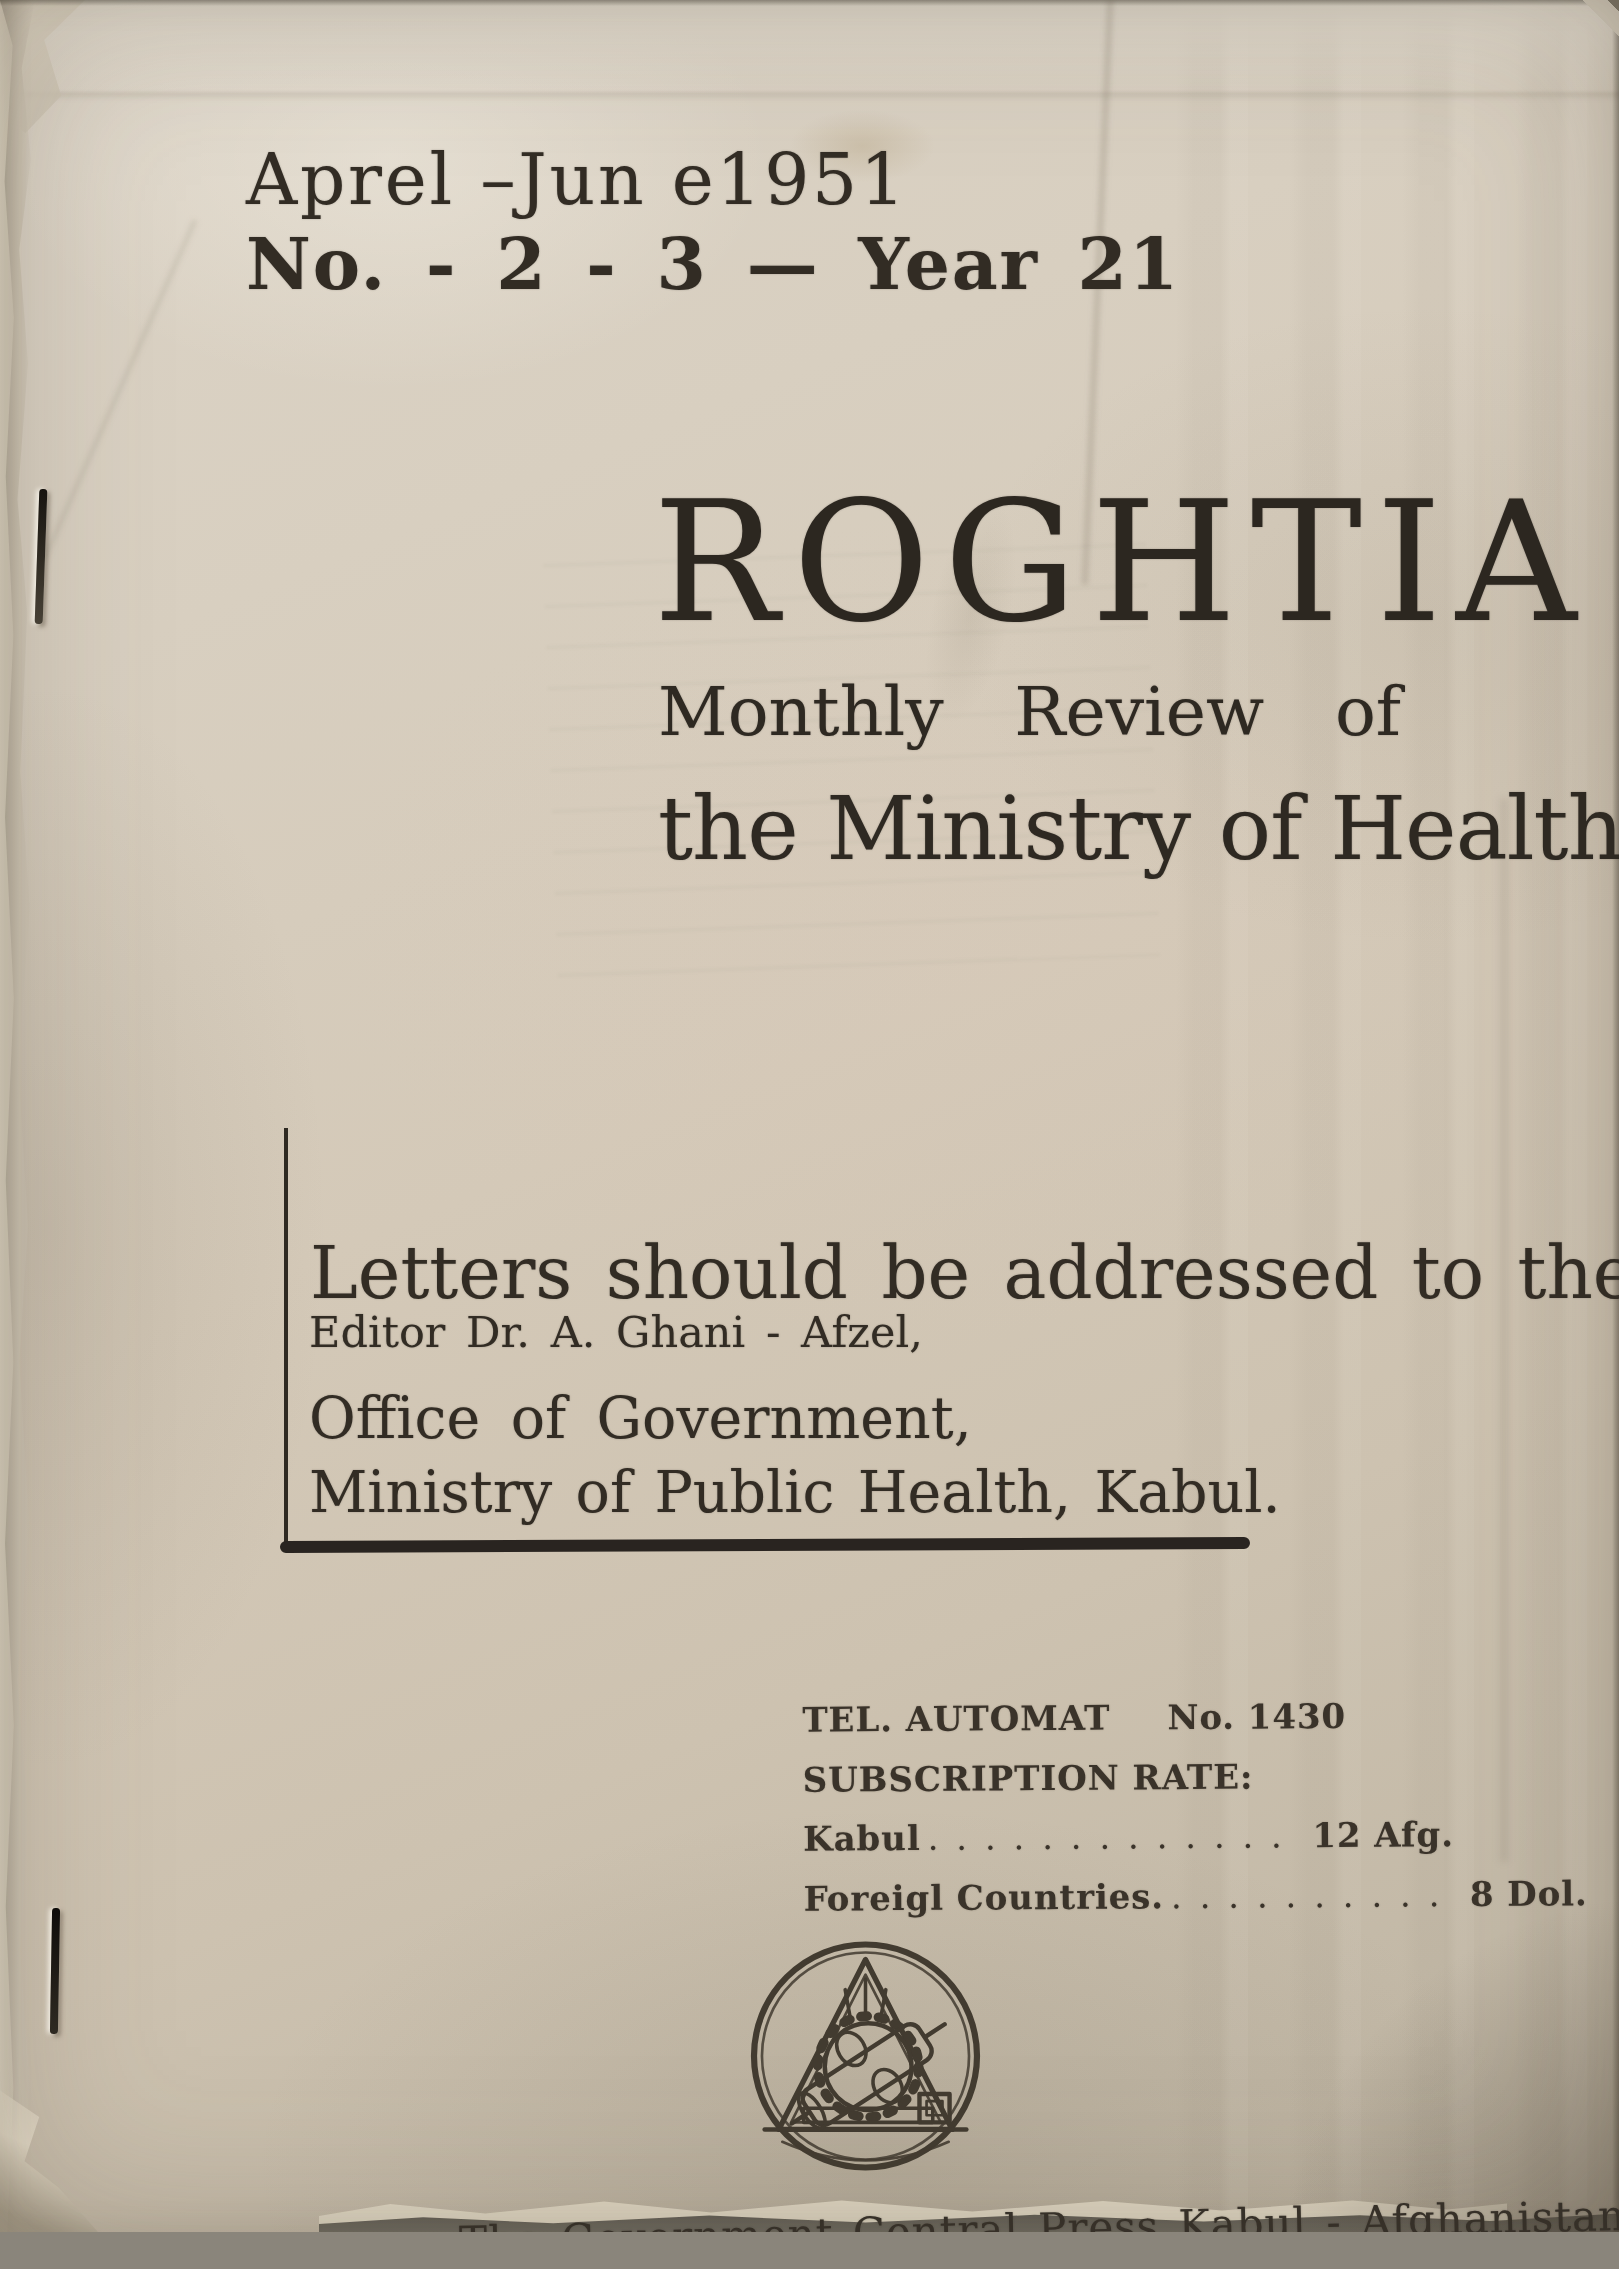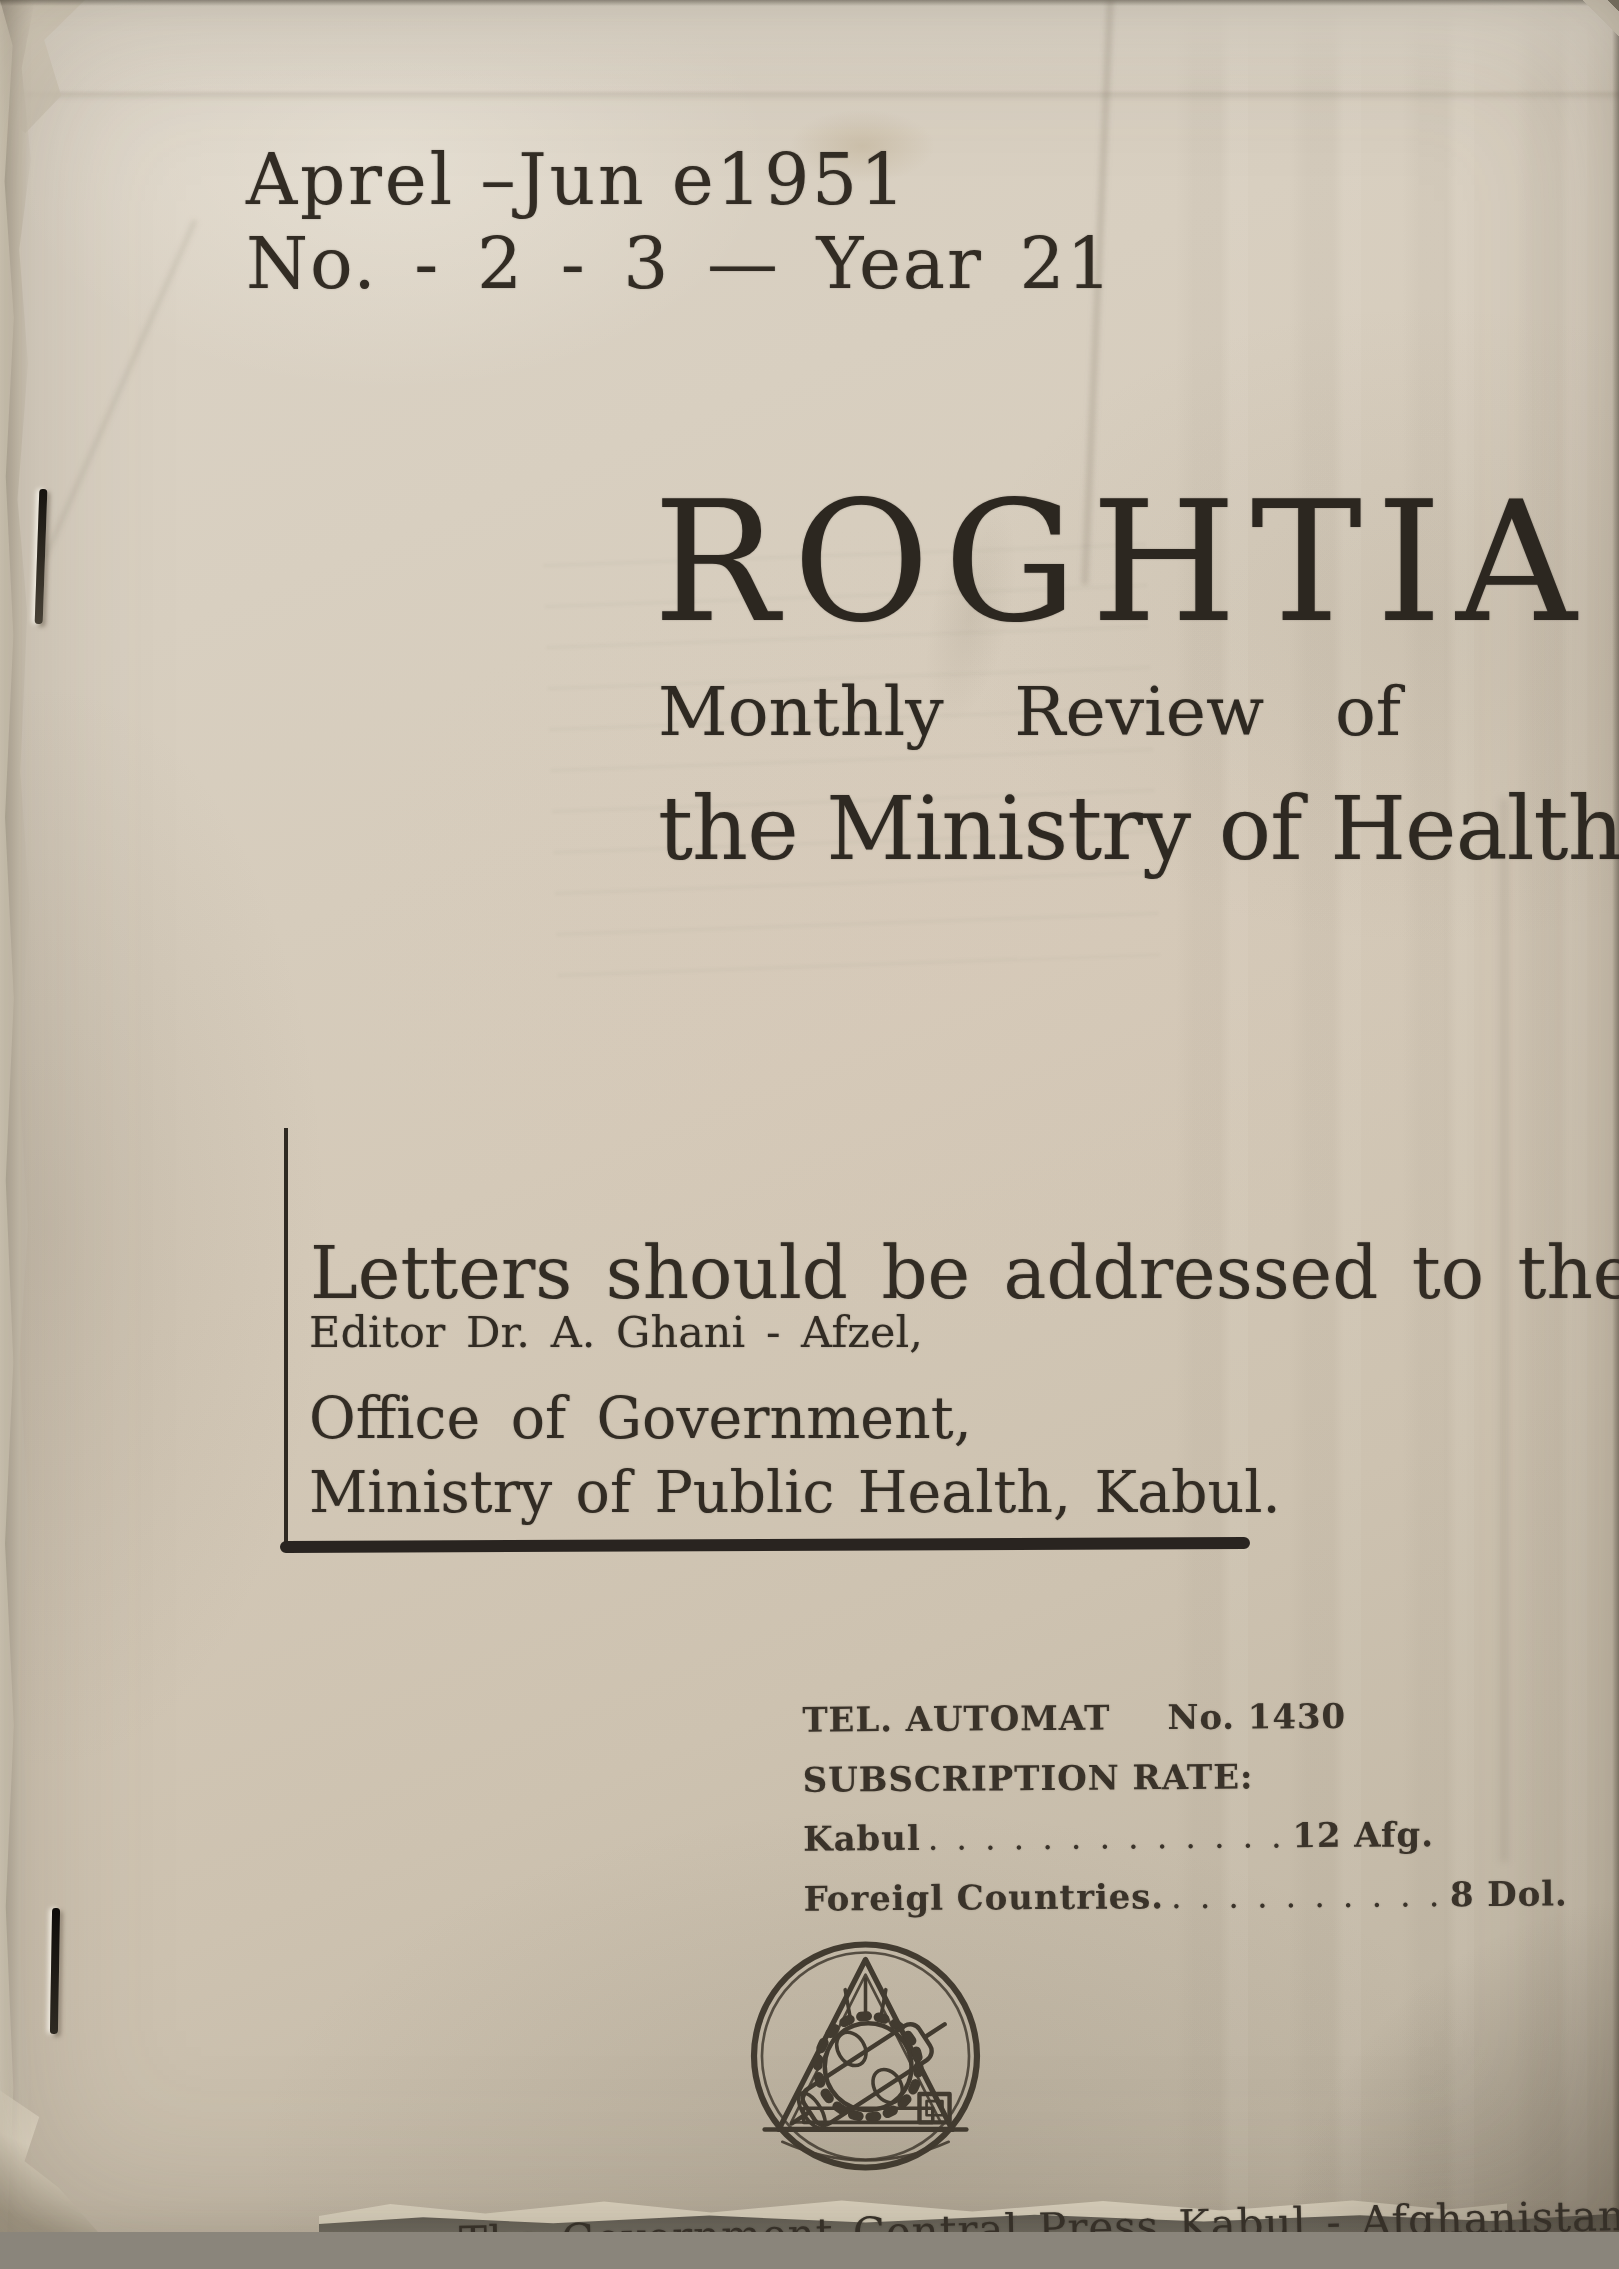--- a/index.html
+++ b/index.html
@@ -59,37 +59,37 @@
   .bottom-dark{left:319px;top:auto;bottom:0;width:1301px;height:21px;background:linear-gradient(#5f5b52,#6f6b61);
     clip-path:polygon(0 62%,8% 30%,18% 58%,30% 22%,42% 55%,55% 18%,68% 50%,80% 20%,90% 48%,100% 12%,100% 100%,0 100%);}
   .staple{position:absolute;width:8px;border-radius:3.5px;
     background:linear-gradient(#17140f,#474136);
     box-shadow:-2.7px 0 5.3px rgba(255,253,244,.8),2.7px 2.7px 4.4px rgba(96,86,70,.55);}
   .staple-1{left:37px;top:489px;height:135px;transform:rotate(2deg);}
   .staple-2{left:51px;top:1908px;height:126px;transform:rotate(1deg);background:linear-gradient(#0e0c09,#2e2a22);}
 
   .ink{position:absolute;color:#322c24;text-shadow:0 0 1.8px rgba(50,44,36,.35);white-space:nowrap;z-index:5;}
   .date-line{left:246px;top:138px;font-size:71px;letter-spacing:2.7px;}
-  .issue-line{left:246px;top:222px;font-size:71px;letter-spacing:1.8px;word-spacing:12.4px;}
+  .issue-line{left:246px;top:222px;font-size:71px;letter-spacing:1.8px;word-spacing:12.4px;font-weight:bold;}
   .title{left:653px;top:479px;font-size:167px;letter-spacing:14px;line-height:1;color:#2c2720;font-weight:400;}
   .subtitle-1{left:658px;top:672px;font-size:68px;word-spacing:49px;color:#2e2922;}
   .subtitle-2{left:658px;top:778px;font-size:87px;word-spacing:1.8px;letter-spacing:-0.9px;color:#2e2922;}
   .addr-rule{position:absolute;left:284px;top:1128px;width:4.4px;height:424px;background:#2f2a22;z-index:4;}
   .addr-underline{position:absolute;left:280px;top:1539px;width:970px;height:11.5px;background:#292420;border-radius:6.2px;transform:rotate(-.25deg);z-index:4;}
   .addr-1{left:310px;top:1231px;font-size:72px;word-spacing:10.6px;}
   .addr-2{left:309px;top:1307px;font-size:43px;word-spacing:7px;}
   .addr-3{left:309px;top:1385px;font-size:57px;word-spacing:12.4px;}
   .addr-4{left:309px;top:1459px;font-size:57px;word-spacing:5.3px;}
   .contact{position:absolute;left:803px;top:1697px;z-index:5;color:#3a332a;
     font-size:34px;font-weight:700;letter-spacing:0.9px;transform:rotate(-.4deg);
     text-shadow:0 0 1.8px rgba(55,48,38,.3);white-space:nowrap;}
   .contact .row{margin-bottom:19.5px;}
   .tel-number{margin-left:57px;}
   .dots{font-weight:400;letter-spacing:3.5px;margin:0 7px;}
-  .rate-price{margin-left:0;}
+  .rate-price{margin-left:20px;}
   .imprint{left:459px;top:2204px;font-size:42px;letter-spacing:0.9px;word-spacing:5.3px;transform:rotate(-1.3deg);color:#363028;}
   .logo{position:absolute;left:745px;top:1933px;width:241px;height:246px;z-index:5;}
 </style>
 </head>
 <body>
 
 <div class="page">
 
   <div class="layer mottle"></div>
   <div class="layer streaks"></div>

